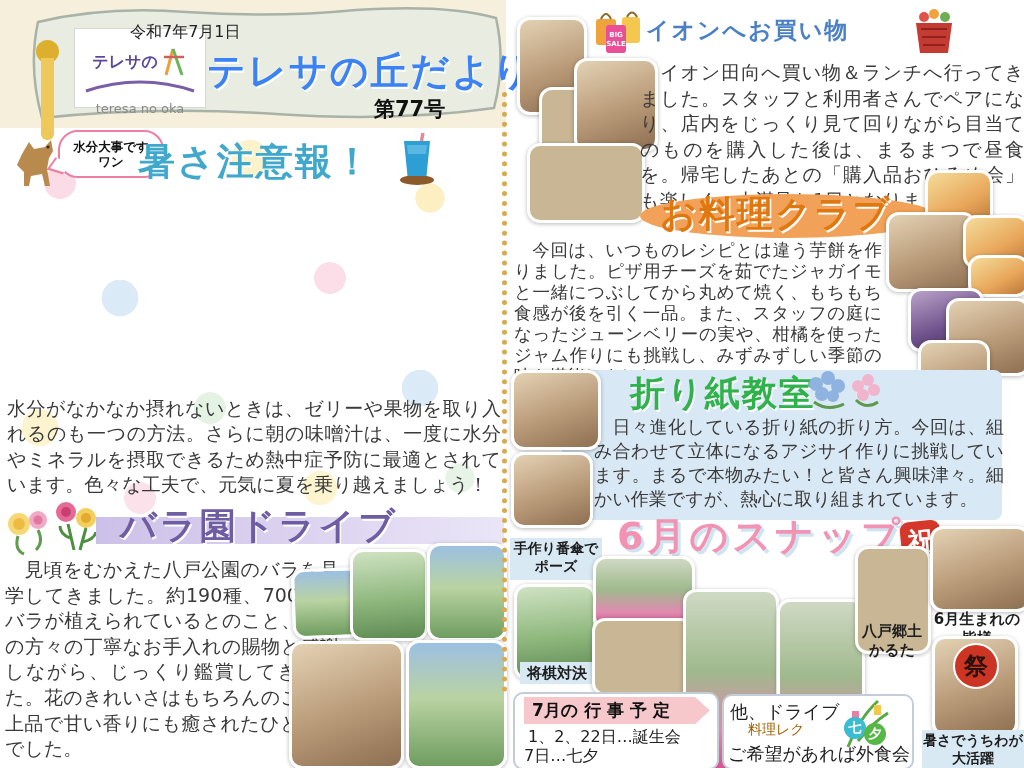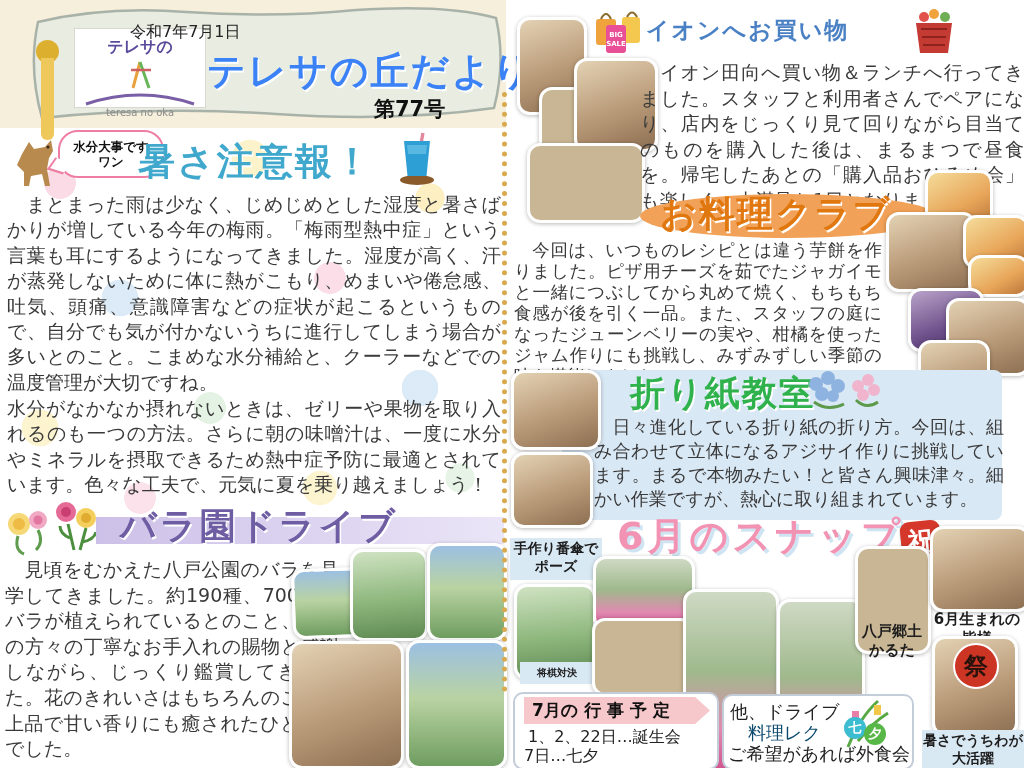--- a/index.html
+++ b/index.html
@@ -46,52 +46,51 @@
   <div class="pos" style="left:0;top:0;width:506px;height:128px;background:#f6efdb;"></div>
   <div class="dots" style="left:0;top:128px;width:506px;height:400px;"></div>
 
   <svg class="pos" style="left:26px;top:2px;" width="482" height="124" viewBox="0 0 482 124">
     <path d="M12 20 Q80 4 160 10 Q250 16 330 8 Q420 2 470 16 Q480 60 468 106 Q370 120 250 112 Q130 104 16 116 Q2 66 12 20 Z" fill="#e9ece1" stroke="#a9b2a8" stroke-width="2.5"></path>
   </svg>
   <div class="pos" style="left:36px;top:40px;width:23px;height:23px;border-radius:50%;background:#ddaf2f;"></div>
   <div class="pos" style="left:41px;top:58px;width:13px;height:82px;border-radius:0 0 6px 6px;background:#eec85a;"></div>
 
   <div class="pos" style="left:74px;top:28px;width:130px;height:78px;background:#fff;border:1px solid #d8d8d0;text-align:center;">
-    <div style="display:flex;align-items:center;justify-content:center;margin-top:8px;flex-direction:column;">
+    <div style="display:flex;align-items:center;justify-content:center;margin-top:16px;">
       <span style="color:#5b4a9b;font-weight:bold;font-size:16px;">テレサの</span>
       <svg width="30" height="34" viewBox="0 0 30 34">
         <path d="M8 30 L15 4" stroke="#e8a13c" stroke-width="3" fill="none"></path>
         <path d="M15 4 L24 30" stroke="#69b65a" stroke-width="3" fill="none"></path>
         <path d="M6 12 L26 12" stroke="#d0605f" stroke-width="2.5" fill="none"></path>
       </svg>
     </div>
     <svg width="112" height="14" viewBox="0 0 112 14" style="display:block;margin:0 auto;">
       <path d="M2 12 Q56 -6 110 12" stroke="#7b5fa6" stroke-width="3" fill="none"></path>
     </svg>
-    <div style="font-size:10px;color:#8a8a8a;margin-top:1px;">teresa no oka</div>
+    <div style="font-size:13px;color:#8a8a8a;margin-top:8px;">teresa no oka</div>
   </div>
 
   <div class="pos" style="left:130px;top:22px;font-size:16px;color:#222;">令和7年7月1日</div>
   <div class="pos pop" style="left:207px;top:46px;font-size:38px;color:#3b82f6;text-shadow:1.5px 1.5px 0 #fff;">テレサの丘だより</div>
   <div class="pos" style="left:374px;top:95px;font-size:21px;font-weight:bold;color:#111;">第77号</div>
 
   <svg class="pos" style="left:6px;top:132px;" width="56" height="60" viewBox="0 0 56 60">
     <path fill="#b98a4e" d="M16 22 L23 10 L28 17 L39 15 L45 8 L47 19 L43 26 L41 37 L44 54 L39 54 L36 42 L25 44 L23 54 L18 54 L18 40 L11 33 Z"></path>
     <circle cx="42" cy="15" r="1.6" fill="#3a2a16"></circle>
   </svg>
   <div class="bubble pre" style="left:58px;top:130px;width:102px;height:44px;font-size:12.5px;line-height:1.2;">水分大事です
 ワン</div>
   <div class="pos pop" style="left:138px;top:137px;font-size:37px;color:#3fa8cc;text-shadow:1.5px 1.5px 0 #fff;">暑さ注意報！</div>
   <svg class="pos" style="left:398px;top:132px;" width="38" height="56" viewBox="0 0 38 56">
     <ellipse cx="19" cy="48" rx="17" ry="5" fill="#8a5a2b"></ellipse>
     <rect x="22" y="1" width="3.4" height="17" fill="#e4899b" transform="rotate(10 24 8)"></rect>
     <path d="M6 9 L32 9 L28.5 44 L9.5 44 Z" fill="#2e9fd4"></path>
     <path d="M9 13 L29 13 L28 22 L10 22 Z" fill="#6cc3e8" opacity=".7"></path>
   </svg>
-  <div class="para" style="left:7px;top:192px;width:494px;font-size:19px;line-height:25.4px;">　まとまった雨は少なく、じめじめとした湿度と暑さばかりが増している今年の梅雨。「梅雨型熱中症」という言葉も耳にするようになってきました。湿度が高く、汗が蒸発しないために体に熱がこもり、めまいや倦怠感、吐気、頭痛、意識障害などの症状が起こるというもので、自分でも気が付かないうちに進行してしまう場合が多いとのこと。こまめな水分補給と、クーラーなどでの温度管理が大切ですね。</div>
   <div class="para" style="left:7px;top:396px;width:494px;font-size:19px;line-height:25.4px;">水分がなかなか摂れないときは、ゼリーや果物を取り入れるのも一つの方法。さらに朝の味噌汁は、一度に水分やミネラルを摂取できるため熱中症予防に最適とされています。色々な工夫で、元気に夏を乗り越えましょう！</div>
 
   <svg class="pos" style="left:4px;top:506px;" width="50" height="50" viewBox="0 0 50 50">
     <circle cx="15" cy="18" r="11" fill="#f7d877"></circle>
       <circle cx="15" cy="18" r="6" fill="#eebb45"></circle>
     <circle cx="34" cy="14" r="9" fill="#f2a9c4"></circle>
       <circle cx="34" cy="14" r="4.5" fill="#e2779f"></circle>
     <path d="M14 30 Q10 44 20 48 M34 24 Q40 36 32 44" stroke="#5f9c4e" stroke-width="3" fill="none"></path>
   </svg>
   <svg class="pos" style="left:52px;top:498px;" width="52" height="56" viewBox="0 0 52 56">
@@ -167,21 +166,21 @@
     <path d="M14 36 Q28 46 44 38 M56 34 Q66 44 78 36" stroke="#5e9a4c" stroke-width="3" fill="none"></path>
   </svg>
   <div class="para" style="left:594px;top:415px;width:410px;font-size:18px;line-height:24px;">　日々進化している折り紙の折り方。今回は、組み合わせて立体になるアジサイ作りに挑戦しています。まるで本物みたい！と皆さん興味津々。細かい作業ですが、熱心に取り組まれています。</div>
 
   <div class="pos pop" style="left:617px;top:511px;font-size:38px;color:#f293b3;letter-spacing:4px;text-shadow:3px 3px 0 #cfe4f2;">6月のスナップ</div>
   <div class="stamp" style="left:901px;top:521px;width:40px;height:40px;font-size:26px;">祝</div>
 
   <div class="caption pre" style="left:510px;top:538px;width:92px;height:40px;font-size:14px;padding-top:2px;">手作り番傘で
 ポーズ</div>
   <div class="photo g-grn" style="left:514px;top:584px;width:76px;height:90px;"></div>
-  <div class="caption" style="left:520px;top:662px;width:74px;height:22px;font-size:10px;line-height:22px;">将棋対決</div>
+  <div class="caption" style="left:520px;top:662px;width:74px;height:22px;font-size:15px;line-height:22px;">将棋対決</div>
   <div class="photo g-pink" style="left:593px;top:556px;width:96px;height:68px;"></div>
   <div class="photo g-tbl" style="left:592px;top:618px;width:96px;height:72px;"></div>
   <div class="photo g-pink" style="left:683px;top:589px;width:90px;height:176px;"></div>
   <div class="photo g-pink" style="left:777px;top:599px;width:82px;height:166px;"></div>
   <div class="photo g-tbl" style="left:855px;top:546px;width:70px;height:102px;"></div>
   <div class="caption pre" style="left:850px;top:620px;width:84px;height:40px;font-size:15px;padding-top:2px;background:transparent;">八戸郷土
 かるた</div>
   <div class="photo g-room" style="left:930px;top:526px;width:94px;height:80px;"></div>
   <div class="caption pre" style="left:932px;top:608px;width:90px;height:40px;font-size:15px;padding-top:2px;background:transparent;">6月生まれの
 皆様</div>
@@ -195,21 +194,21 @@
   <div class="box" style="left:513px;top:692px;width:202px;height:74px;"></div>
   <div class="pos" style="left:524px;top:697px;width:186px;height:27px;background:#f6c8cb;
               clip-path:polygon(0 0,92% 0,100% 50%,92% 100%,0 100%);">
     <span style="display:block;font-size:17px;font-weight:bold;color:#111;line-height:27px;padding-left:8px;">7月の 行 事 予 定</span>
   </div>
   <div class="pos" style="left:528px;top:727px;font-size:16px;color:#222;">1、2、22日…誕生会</div>
   <div class="pos" style="left:524px;top:746px;font-size:16px;color:#222;">7日…七夕</div>
 
   <div class="box" style="left:722px;top:694px;width:188px;height:72px;"></div>
   <div class="pos" style="left:730px;top:700px;font-size:18px;color:#222;">他、ドライブ</div>
-  <div class="pos" style="left:748px;top:721px;font-size:18px;color:#0c4a6e;">料理レク</div>
+  <div class="pos" style="left:748px;top:721px;font-size:14px;color:#a16207;">料理レク</div>
   <div class="pos" style="left:728px;top:742px;font-size:18px;color:#222;">ご希望があれば外食会</div>
   <div class="pos" style="left:834px;top:697px;width:62px;height:52px;">
     <svg width="62" height="52" viewBox="0 0 62 52" style="position:absolute;left:0;top:0;">
       <path d="M14 50 Q26 20 44 4 M24 44 Q38 26 54 16" stroke="#57a944" stroke-width="3" fill="none"></path>
       <rect x="18" y="14" width="7" height="10" fill="#e87fa8"></rect>
         <rect x="40" y="8" width="7" height="10" fill="#f2c84b"></rect>
     </svg>
     <div style="position:absolute;left:10px;top:20px;width:22px;height:22px;border-radius:50%;background:#3bbcd0;color:#fff;
                 font-size:13px;font-weight:bold;display:flex;align-items:center;justify-content:center;">七</div>
     <div style="position:absolute;left:30px;top:26px;width:22px;height:22px;border-radius:50%;background:#57b847;color:#fff;

